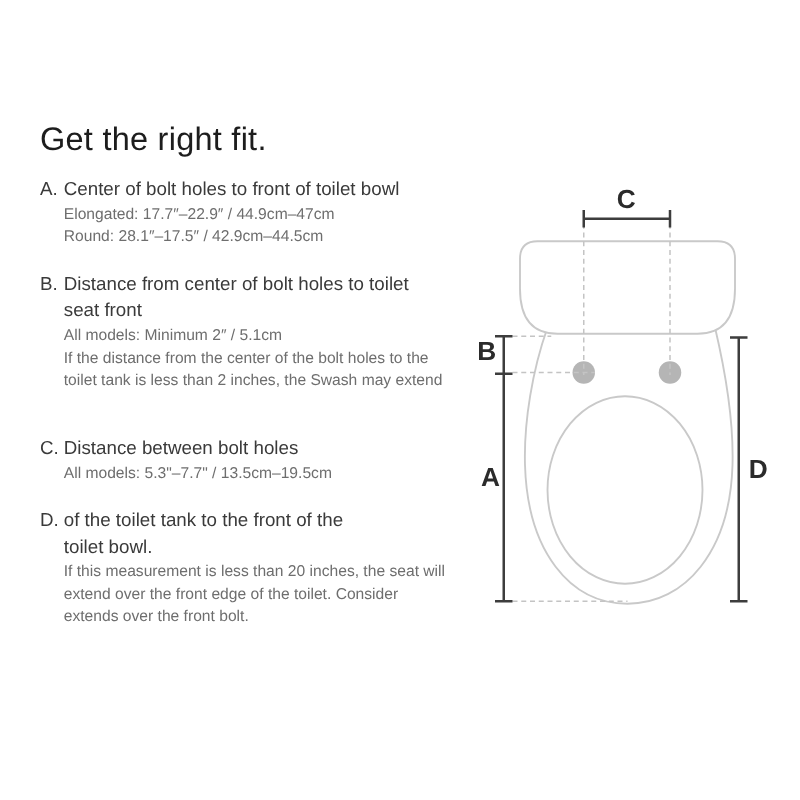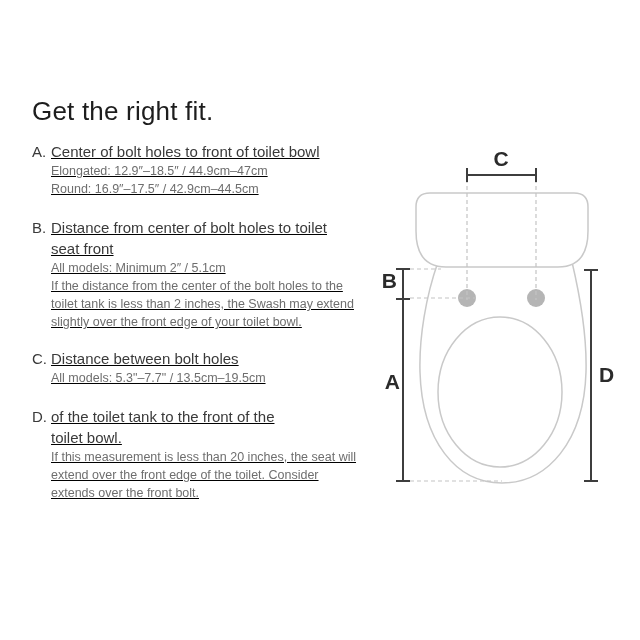--- a/index.html
+++ b/index.html
@@ -28,21 +28,21 @@
     display: flex;
     align-items: flex-start;
   }
   .marker {
     flex: 0 0 19px;
     width: 19px;
     font-size: 15px;
     line-height: 21px;
     color: #3a3a3a;
   }
-  .content { flex: 1 1 auto; text-decoration: underline; }
+  .content { flex: 1 1 auto; }
   .hl {
     font-size: 15px;
     line-height: 21px;
     color: #3a3a3a;
   }
   .bl {
     font-size: 12.5px;
     line-height: 18px;
     color: #6e6e6e;
   }
@@ -64,36 +64,35 @@
 
 <div class="page">
 
   <h1 class="page-title">Get the right fit.</h1>
 
   <section class="sec" style="top:141px">
     <div class="marker">A.</div>
     <div class="content">
       <div class="hl">Center of bolt holes to front of toilet bowl</div>
       <div class="body">
-        <div class="bl">Elongated: 12.9″–18.5″ / 44.9cm–47cm</div>
-        <div class="bl">Round: 16.9″–17.5″ / 42.9cm–44.5cm</div>
+        <div class="bl">Elongated: 17.7″–22.9″ / 44.9cm–47cm</div>
+        <div class="bl">Round: 28.1″–17.5″ / 42.9cm–44.5cm</div>
       </div>
     </div>
   </section>
 
   <section class="sec" style="top:217px">
     <div class="marker">B.</div>
     <div class="content">
       <div class="hl">Distance from center of bolt holes to toilet</div>
       <div class="hl">seat front</div>
       <div class="body">
         <div class="bl">All models: Minimum 2″ / 5.1cm</div>
         <div class="bl">If the distance from the center of the bolt holes to the</div>
         <div class="bl">toilet tank is less than 2 inches, the Swash may extend</div>
-        <div class="bl">slightly over the front edge of your toilet bowl.</div>
       </div>
     </div>
   </section>
 
   <section class="sec" style="top:348px">
     <div class="marker">C.</div>
     <div class="content">
       <div class="hl">Distance between bolt holes</div>
       <div class="body">
         <div class="bl">All models: 5.3"–7.7" / 13.5cm–19.5cm</div>

